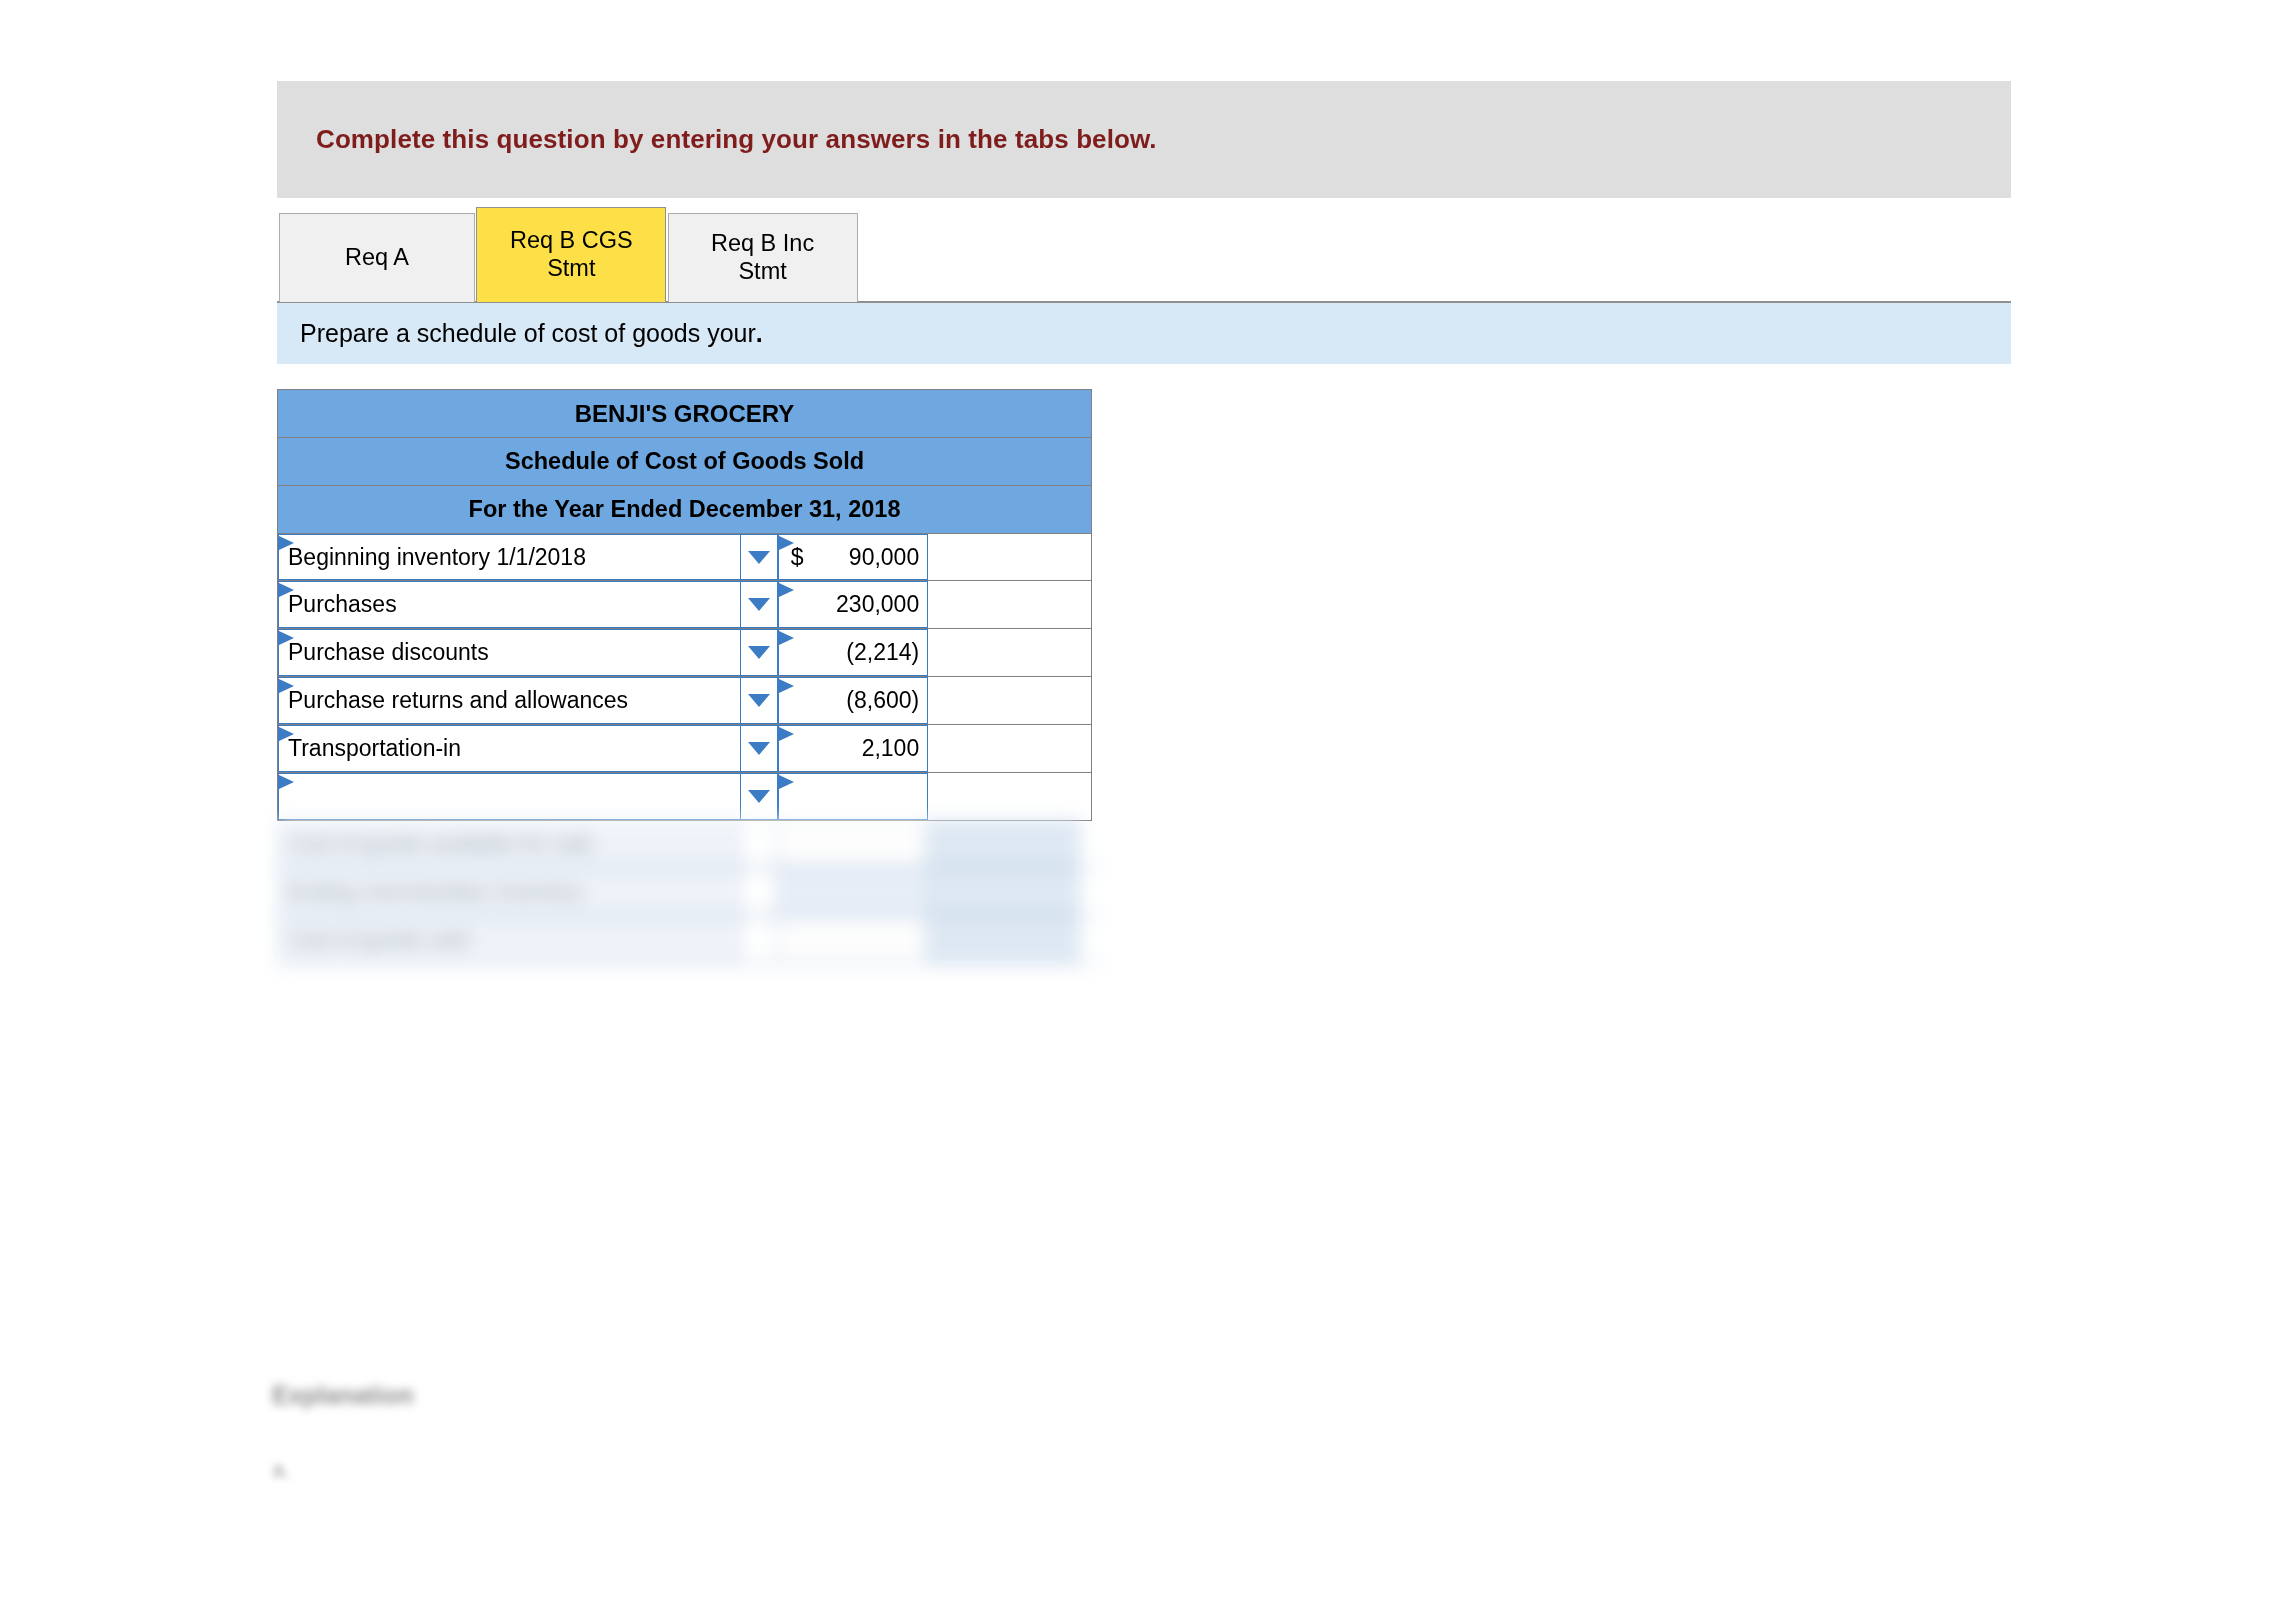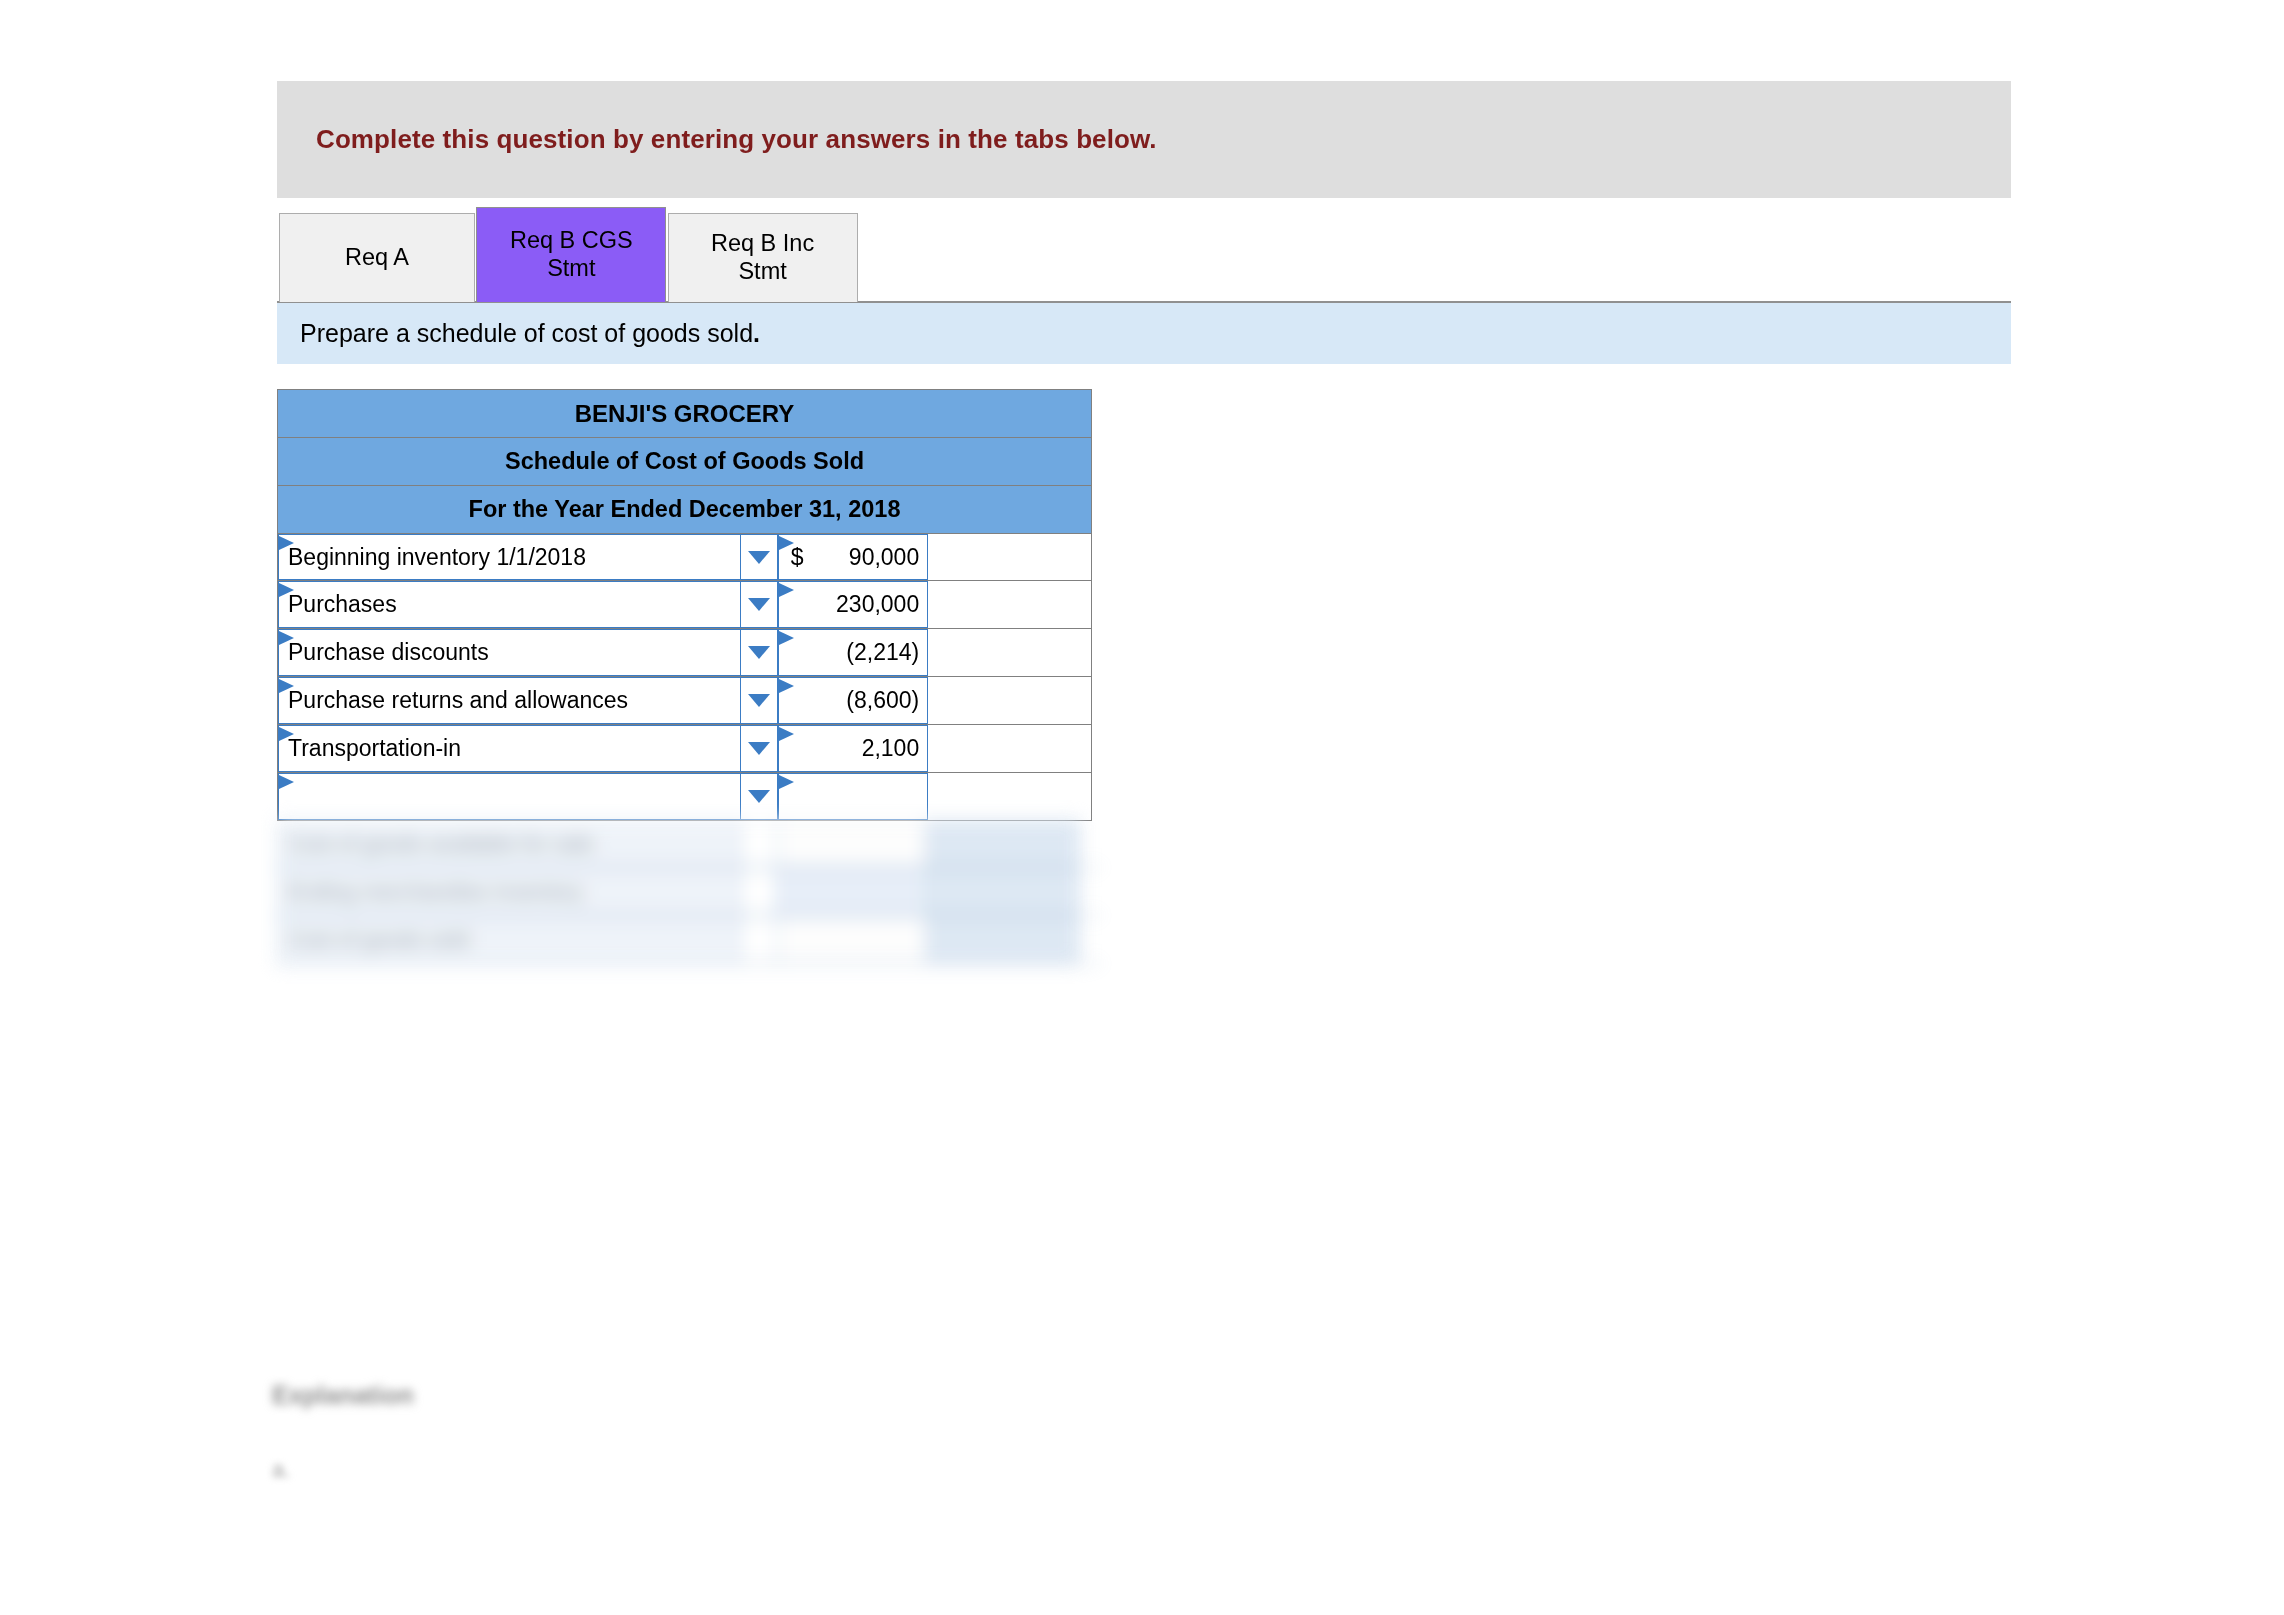--- a/index.html
+++ b/index.html
@@ -58,21 +58,21 @@
     line-height: 1.18;
     color: #000;
     padding: 0 9px;
     position: relative;
     z-index: 1;
   }
   .tab.tab-a { width: 196px; }
   .tab.tab-b { width: 190px; }
   .tab.tab-c { width: 190px; }
   .tab.active {
-    background: #8b5cf6;
+    background: #fde047;
     border-color: #909090;
     height: 95px;
     z-index: 3;
   }
   .tab + .tab { margin-left: 1.3px; }
 
   
   .req-bar {
     position: absolute;
     left: 277px;
@@ -289,21 +289,21 @@
     <span>
       <span>Req B Inc</span><br>
       <span>Stmt</span>
     </span>
   </div>
 
 </div>
 
 <div class="req-bar">
   <div class="req-bar-text">
-    <span>Prepare a schedule of cost of goods sold</span><b>.</b>
+    <span>Prepare a schedule of cost of goods your</span><b>.</b>
   </div>
 </div>
 
 <div class="sheet">
 
   <div class="sheet-row title-row t1">
     <div class="title-text">BENJI'S GROCERY</div>
   </div>
 
   <div class="sheet-row title-row">

